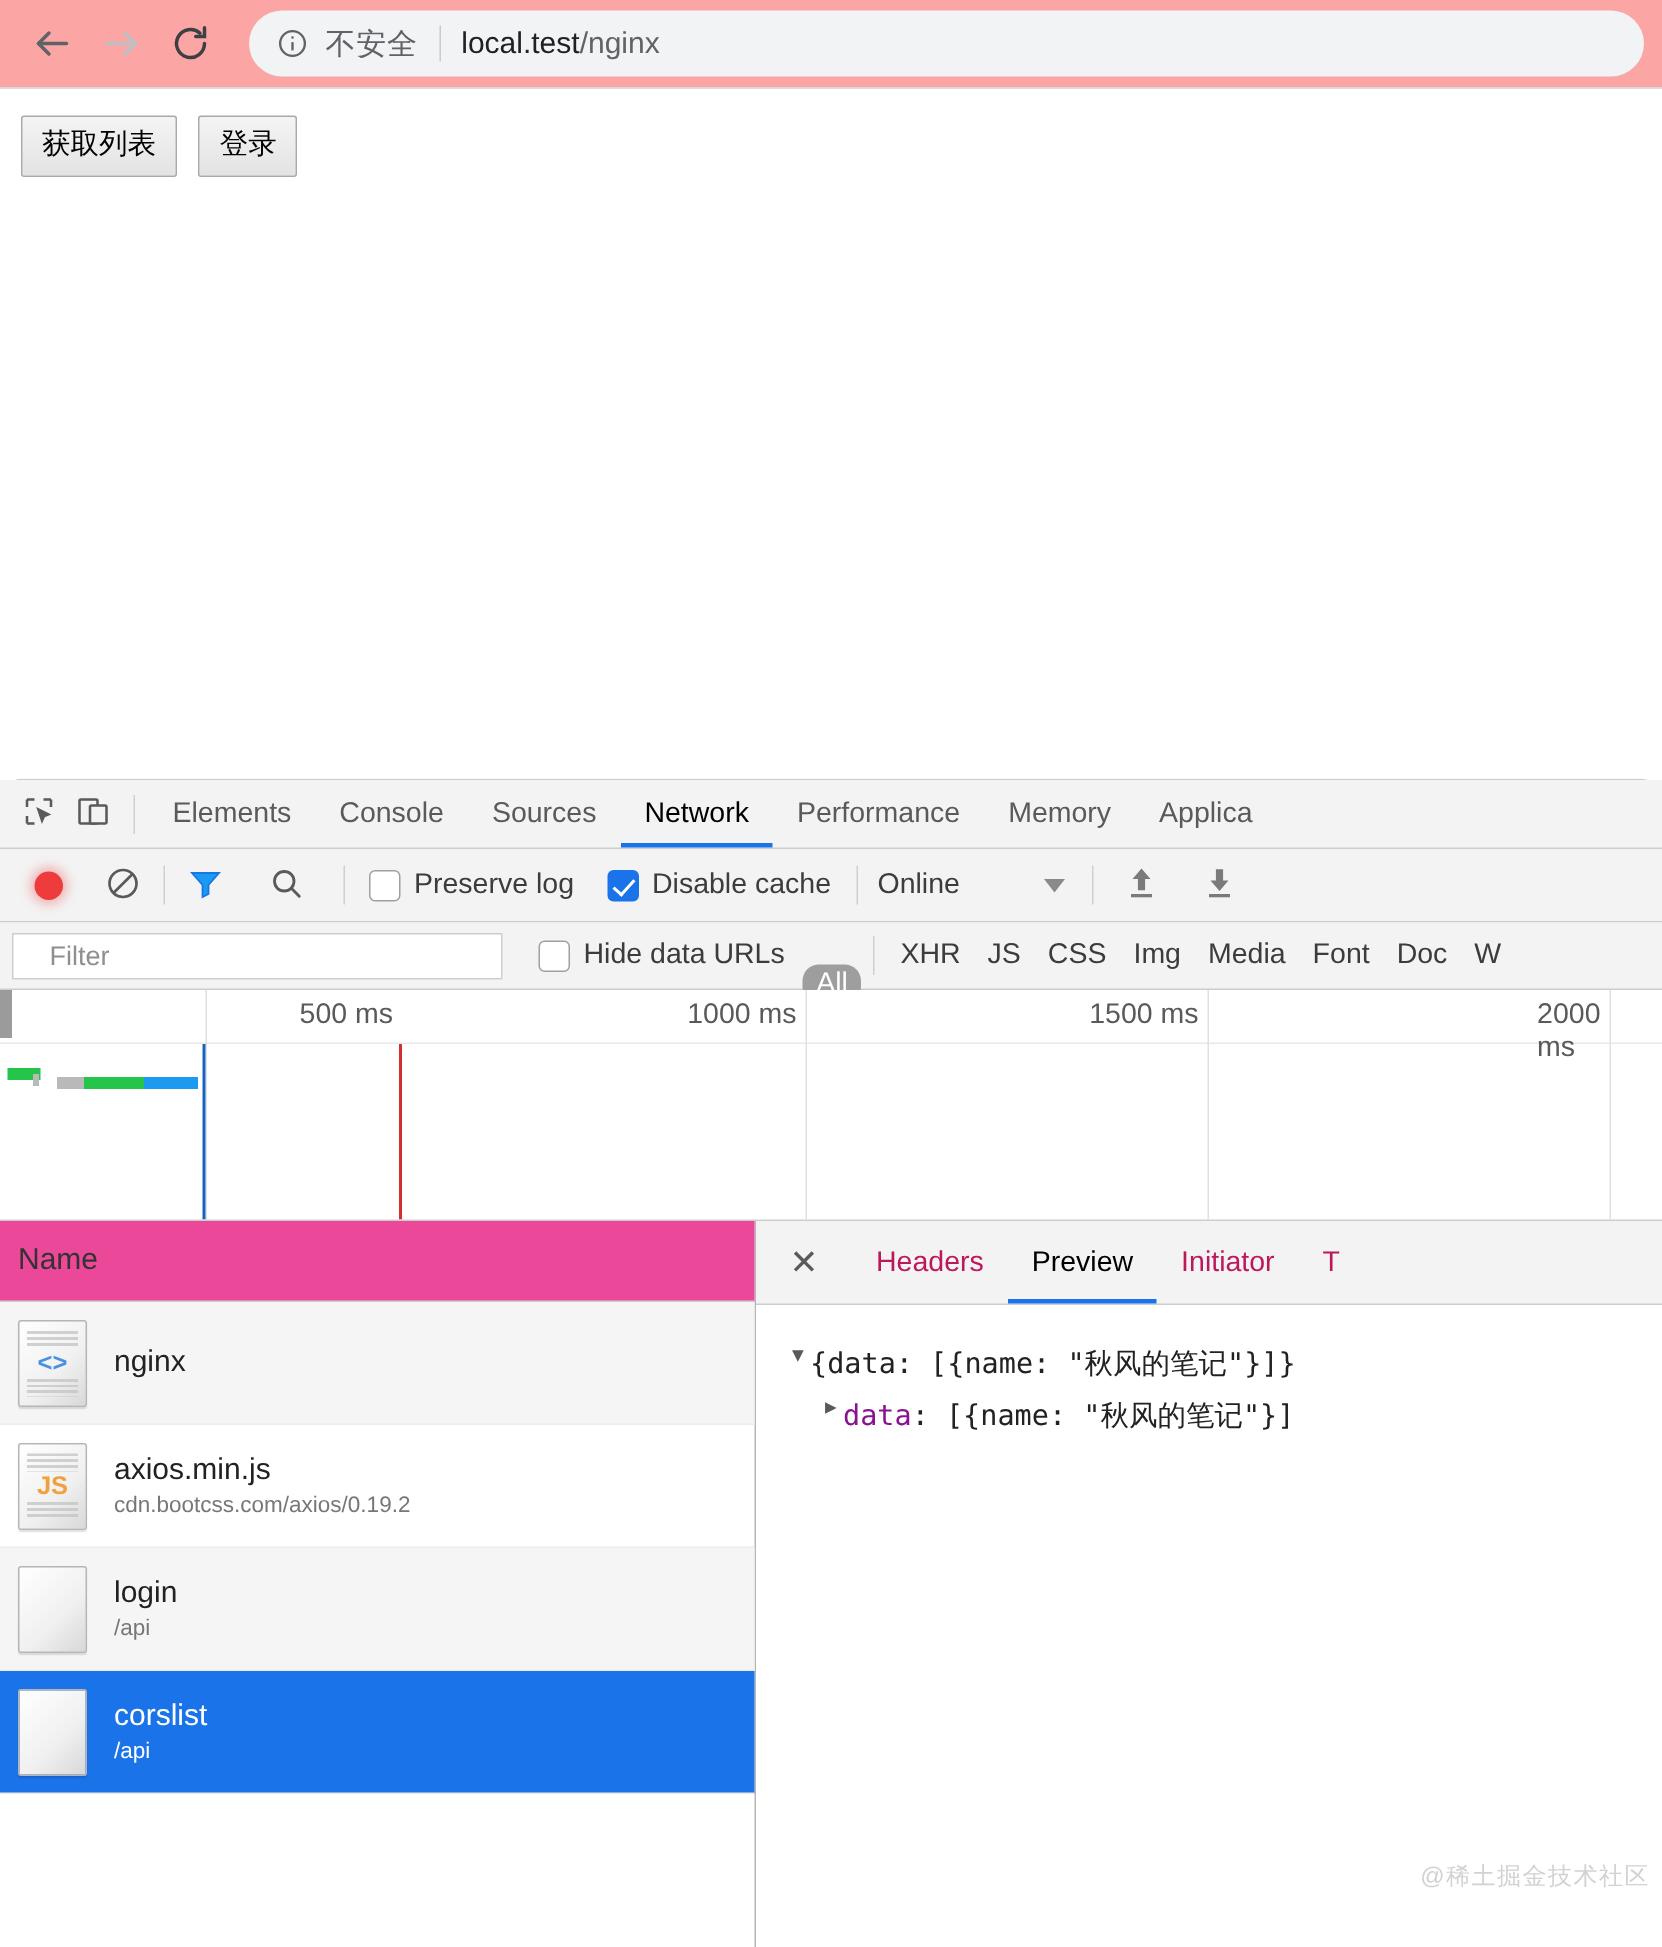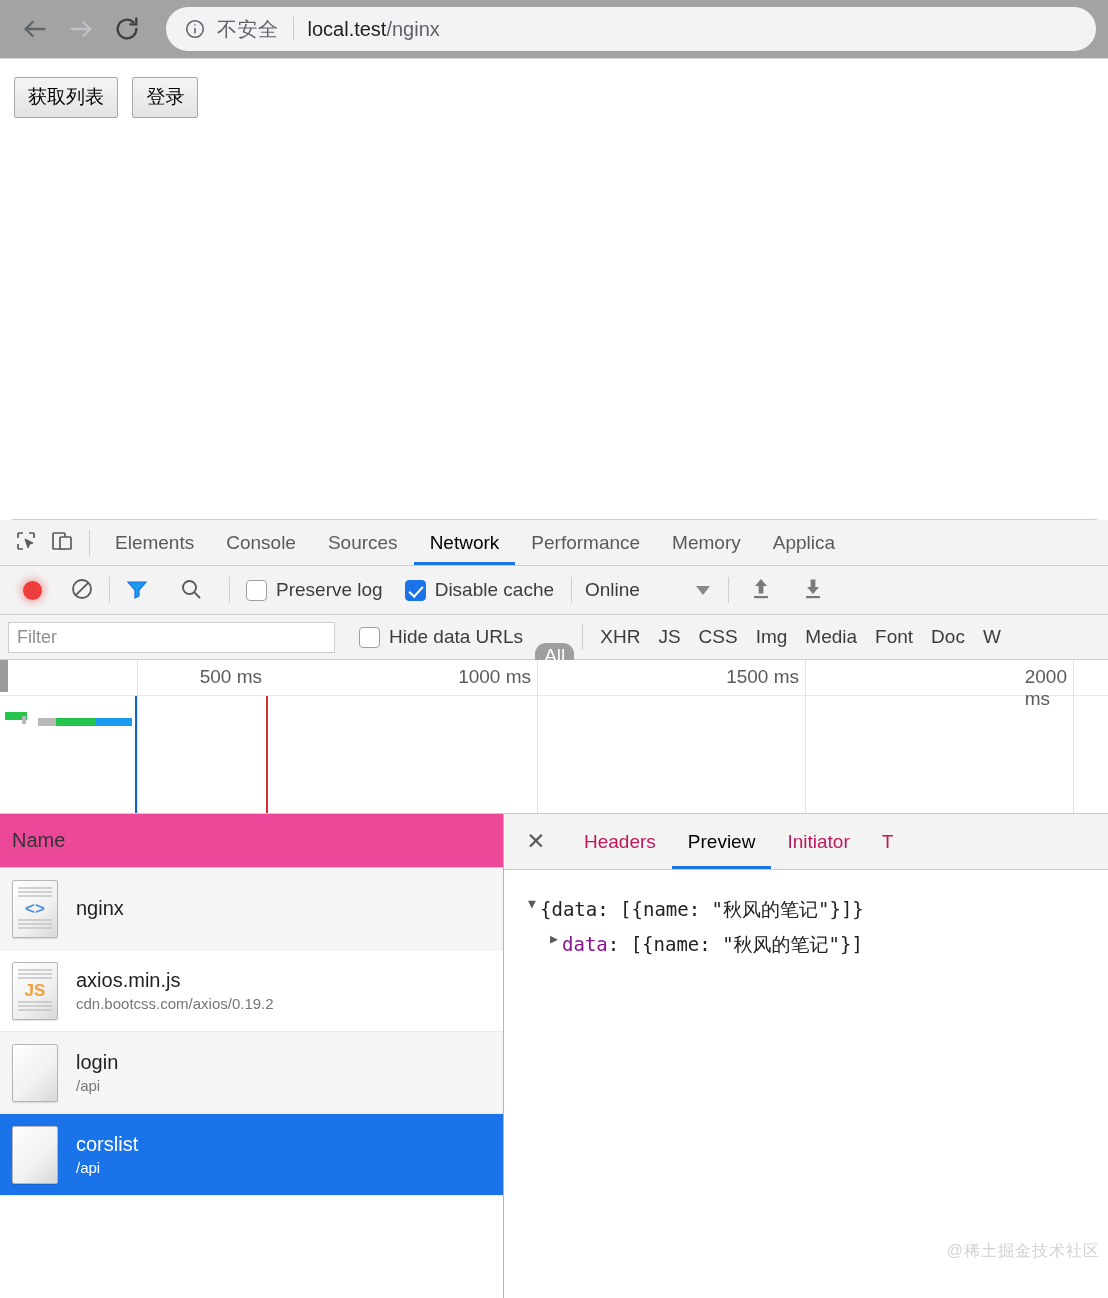--- a/index.html
+++ b/index.html
@@ -8,21 +8,21 @@
     width: 1108px; height: 1298px;
     font-family: "Liberation Sans", "DejaVu Sans", sans-serif;
     background: #fff;
     overflow: hidden;
     position: relative;
   }
 
   
   .browser-bar {
     height: 59px;
-    background: #a3a3a3;
+    background: #fca5a5;
     display: flex;
     align-items: center;
     padding: 0 12px;
     border-bottom: 1px solid #d8d8d8;
     position: relative;
   }
   .nav-btn {
     width: 46px; height: 46px;
     display: flex; align-items: center; justify-content: center;
     border: none; background: transparent;
@@ -167,21 +167,21 @@
     align-items: center;
     padding-left: 8px;
     flex: none;
   }
   .filter-input {
     width: 327px; height: 31px;
     border: 1px solid #cdcdcd;
     background: #fff;
     font-size: 18px;
     color: #333;
-    padding: 0 8px;
+    padding: 0 24px;
     font-family: "Liberation Sans", sans-serif;
     outline: none;
   }
   .filter-input::placeholder { color: #8f8f8f; }
   .ftype {
     font-size: 19px; color: #3c3c3c;
     padding: 2px 9px;
     cursor: pointer;
     border-radius: 11px;
     white-space: nowrap;

